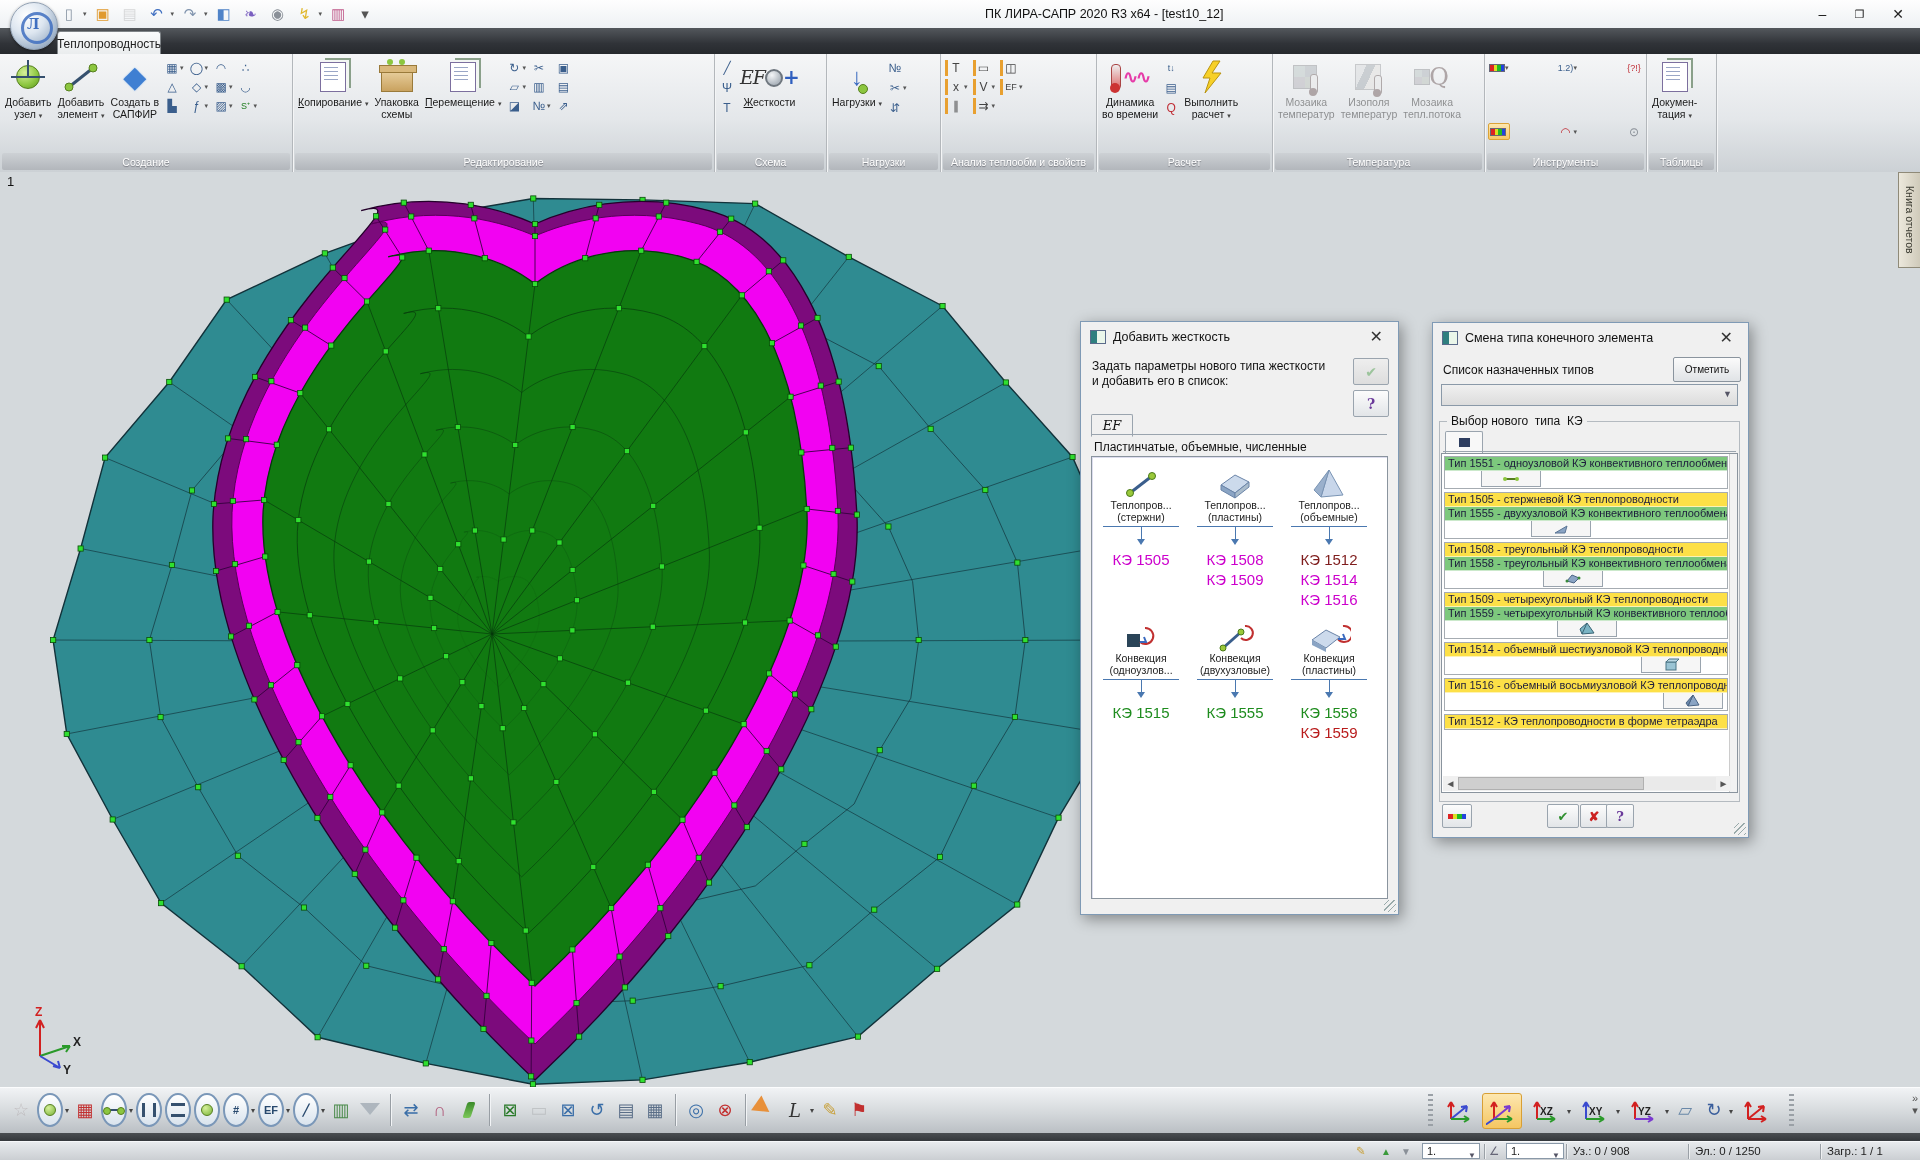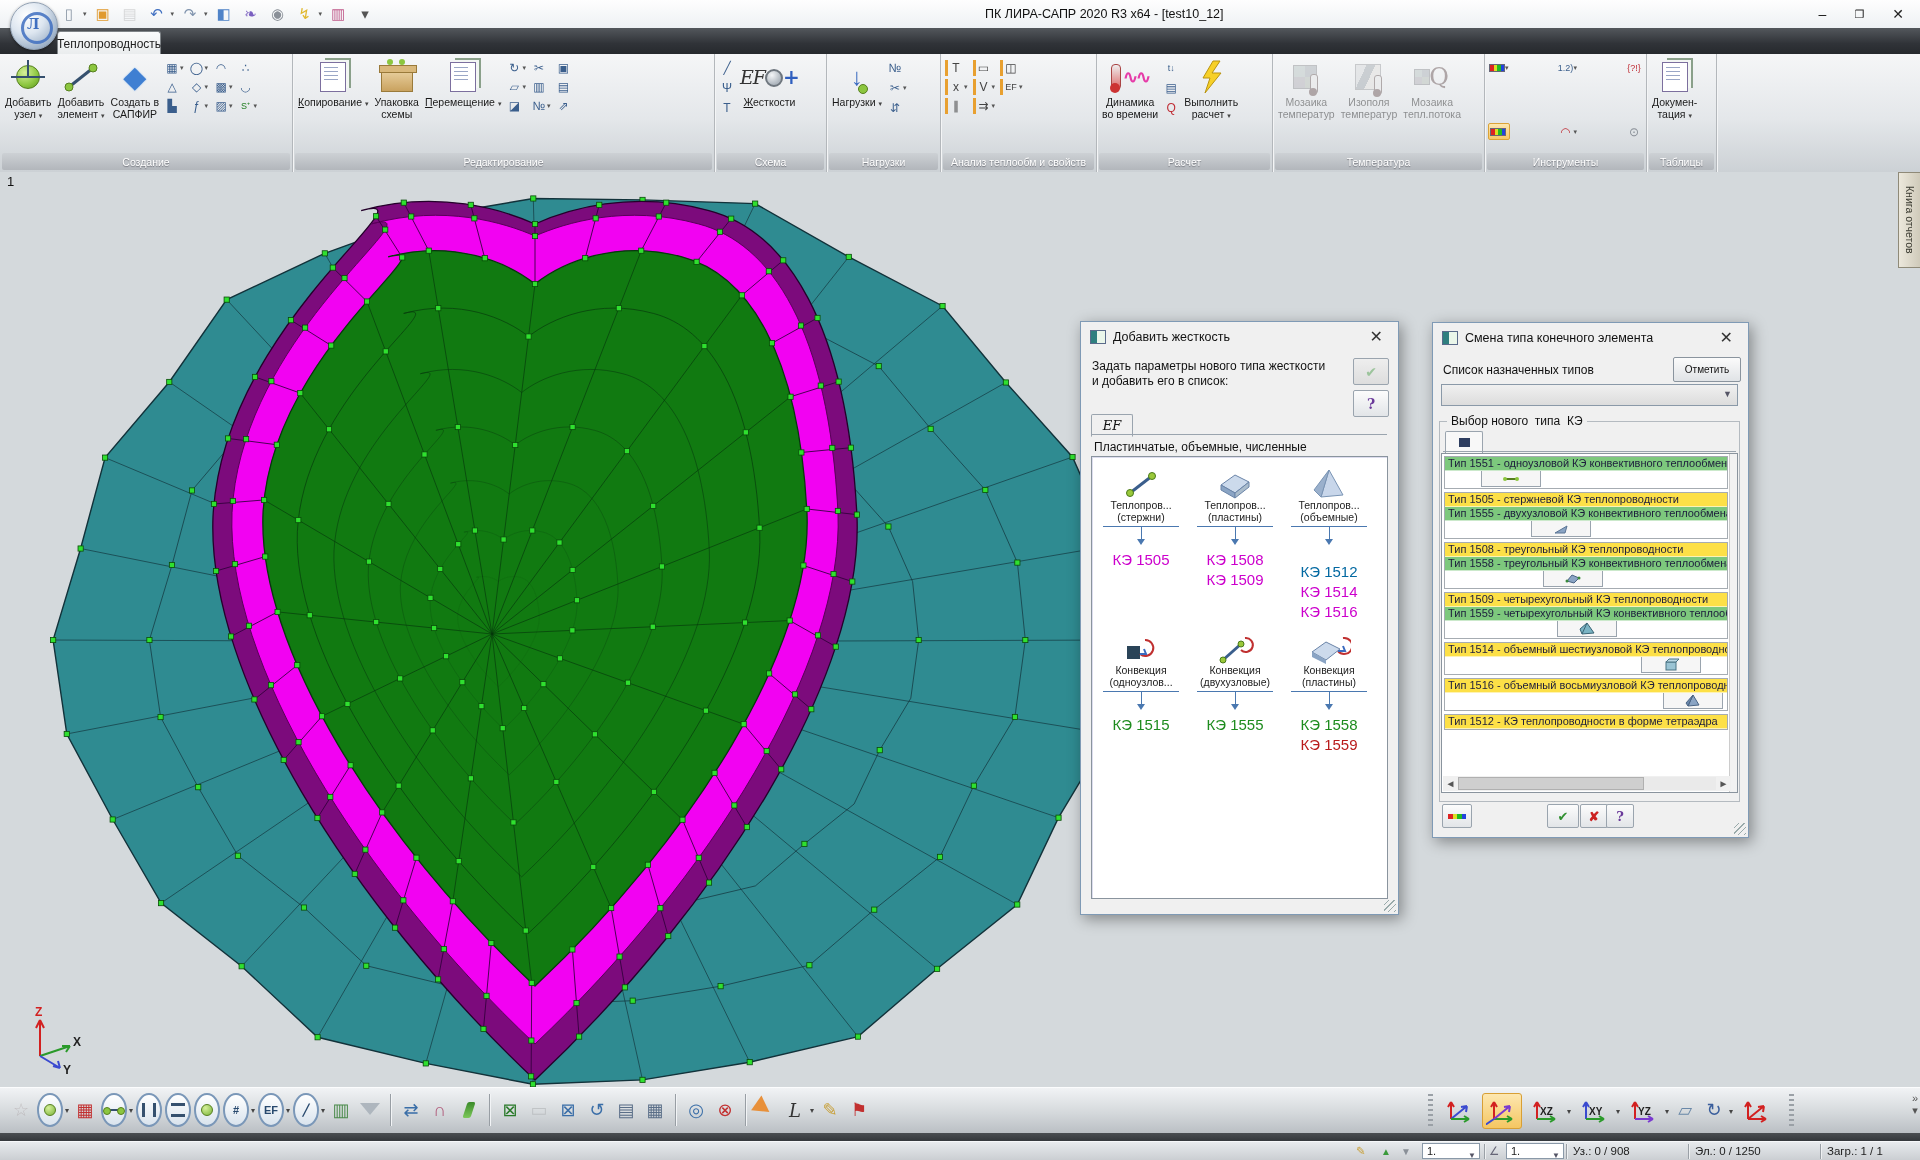--- a/index.html
+++ b/index.html
@@ -1024,21 +1024,21 @@
               <svg width="40" height="32">
                 <polygon points="20,3 34,28 12,30" fill="#c8d6ea" stroke="#7a94b4"></polygon>
                 <polygon points="20,3 12,30 5,23" fill="#9ab0cc" stroke="#7a94b4"></polygon>
               </svg>
             </div>
             <div class="d1lab">Теплопров...</div>
             <div class="d1lab">(объемные)</div>
             <div class="d1arrow">
               <i></i>
             </div>
-            <div class="d1ke" style="color: #0369a1; margin-top: 12px;">КЭ 1512</div>
+            <div class="d1ke" style="color: #7f1d1d;">КЭ 1512</div>
             <div class="d1ke" style="color: rgb(204, 0, 204);">КЭ 1514</div>
             <div class="d1ke" style="color: rgb(204, 0, 204);">КЭ 1516</div>
           </div>
         </div>
         <div class="d1row">
           <div class="d1col">
             <div class="d1icon">
               <svg width="40" height="30">
                 <rect x="6" y="12" width="13" height="13" fill="#2a4458"></rect>
                 <path d="M24 6 a8 8 0 1 1 -5 14" fill="none" stroke="#c03030" stroke-width="2"></path>

